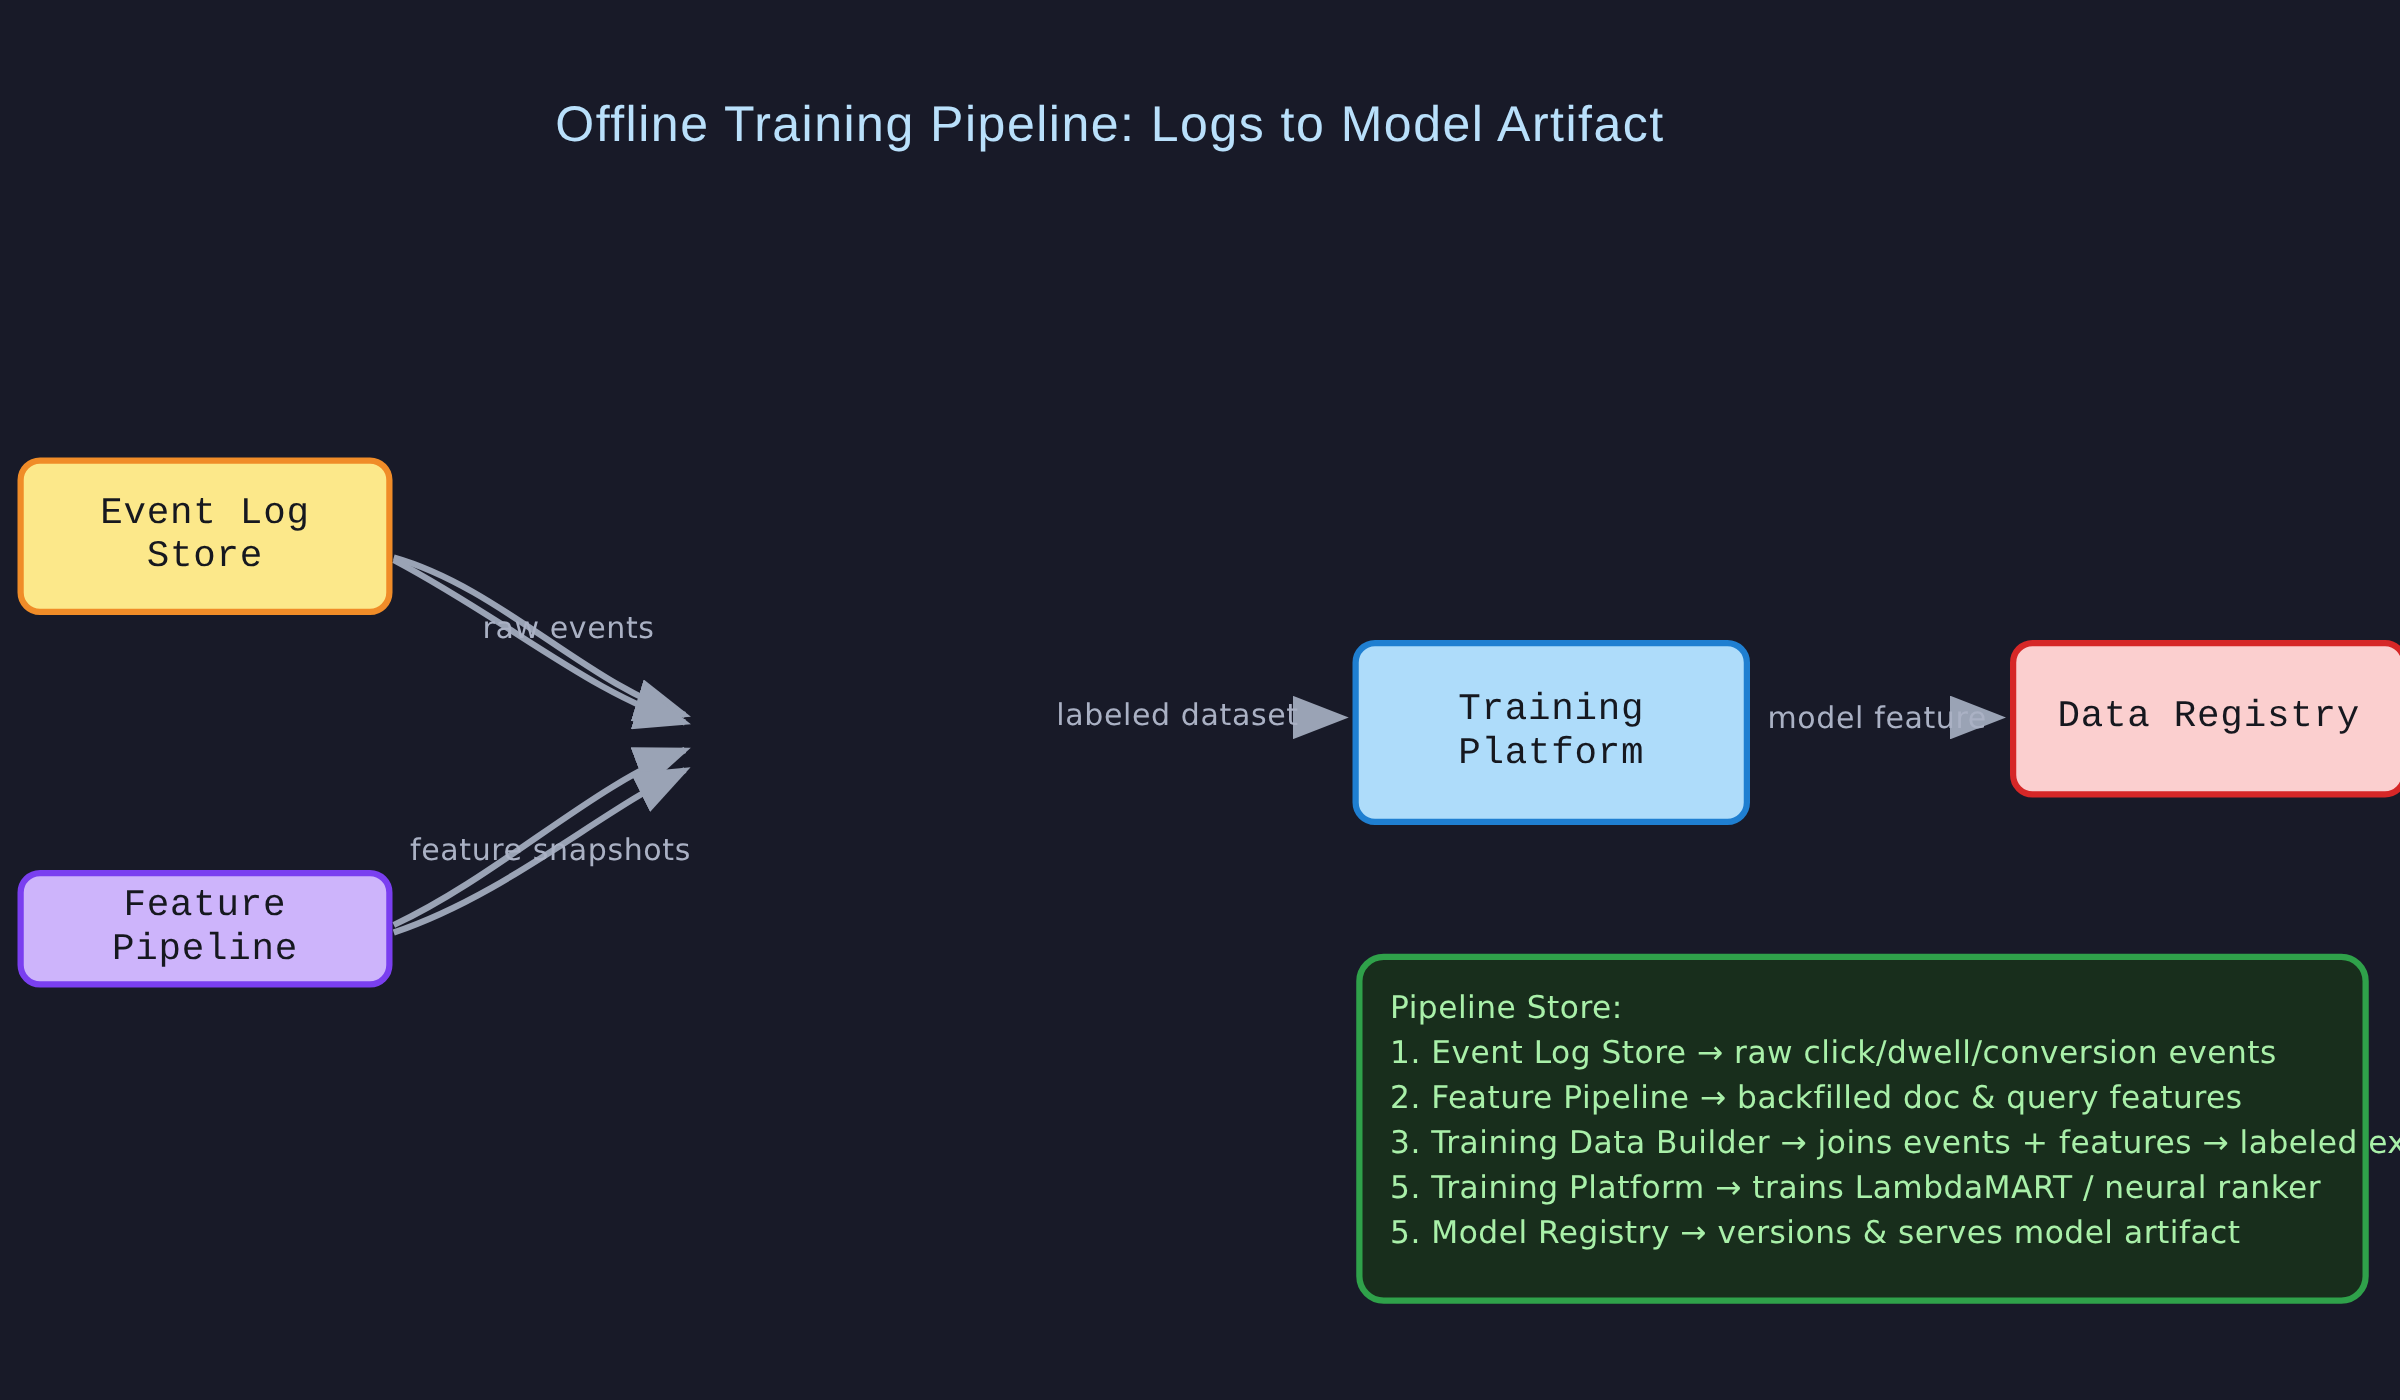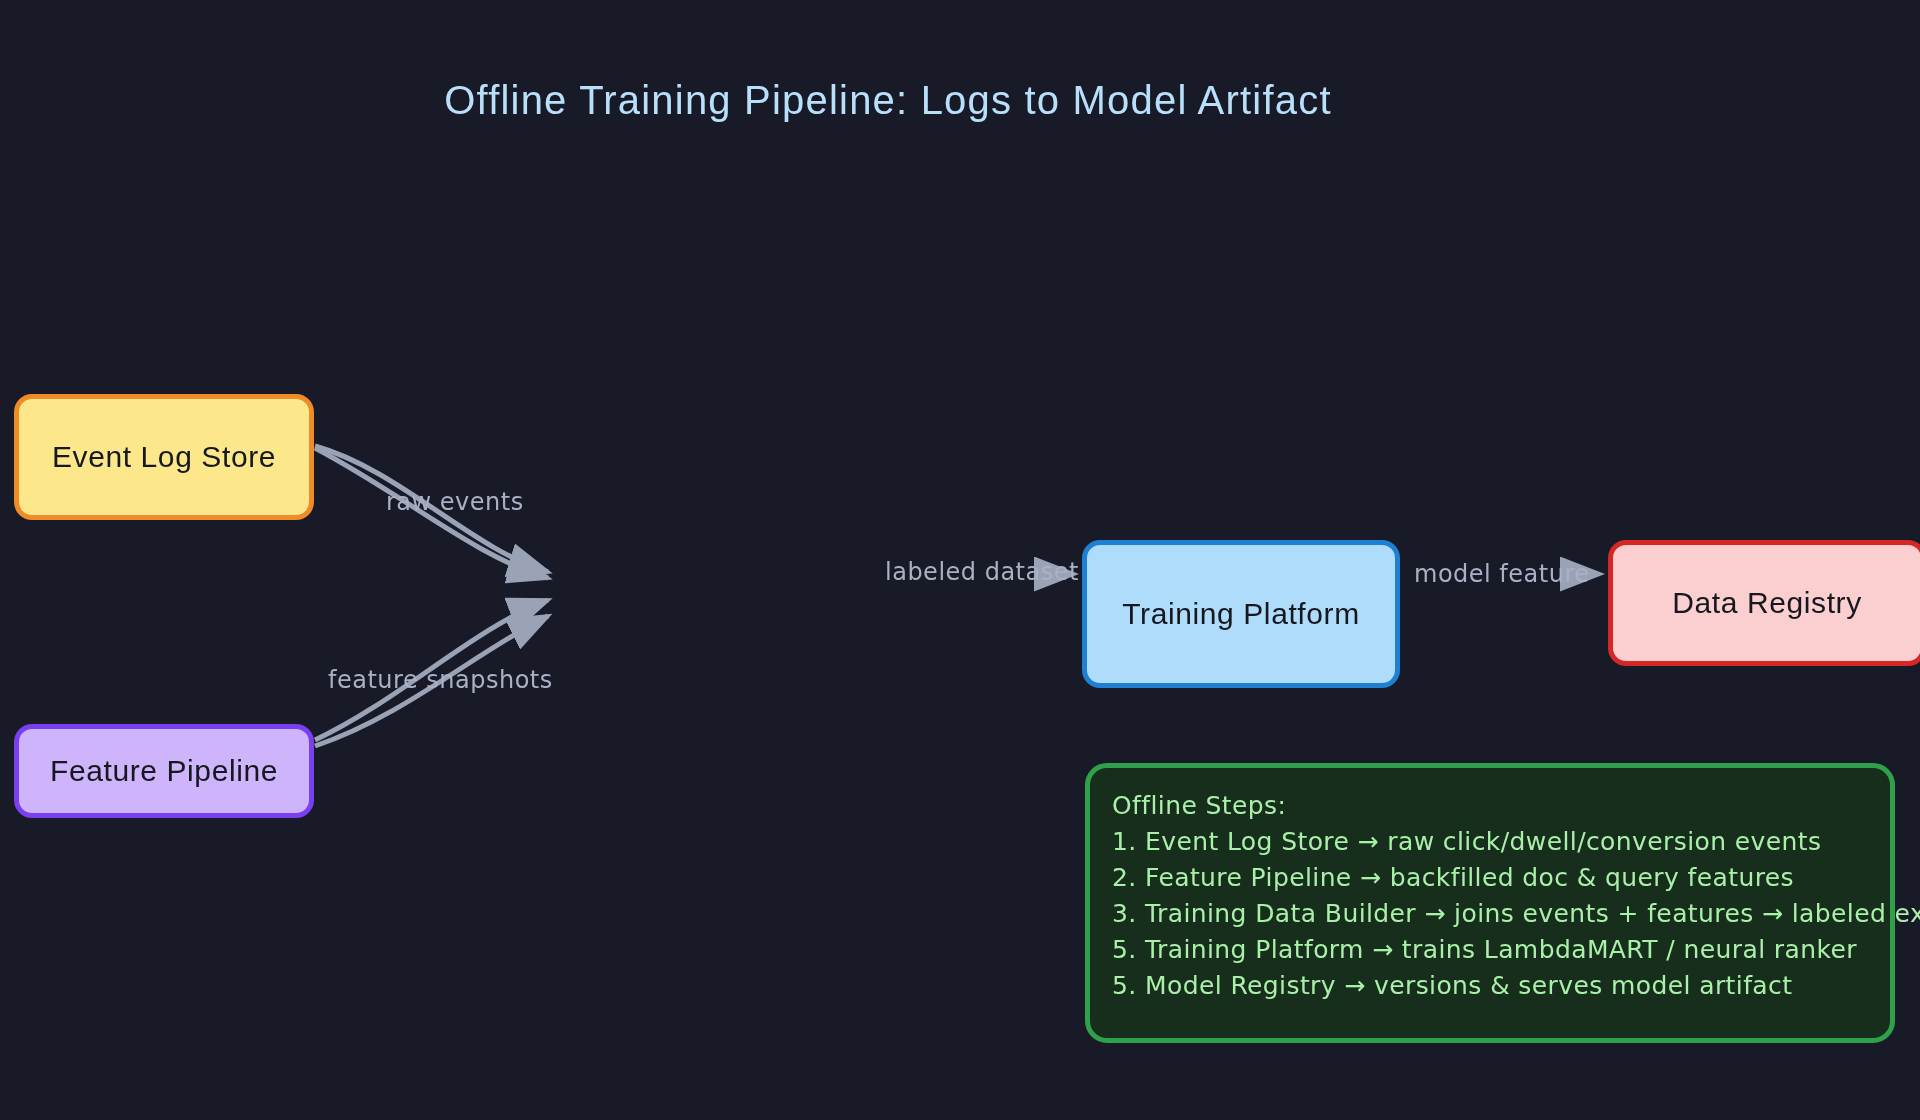--- a/index.html
+++ b/index.html
@@ -39,23 +39,22 @@
     border-width: 5px;
     border-style: solid;
     display: flex;
     align-items: center;
     justify-content: center;
     text-align: center;
     color: #16181f;
     font-size: 30px;
     line-height: 1.18;
     letter-spacing: 0.6px;
-    font-family: Liberation Sans, sans-serif;
+    font-family: Liberation Mono, monospace;
     padding: 6px 14px;
-    margin-top: 28px;
   }
   .node .node-label { display: block; white-space: pre-line; }
 
   #node-event-log-store {
     left: 14px;  top: 366px;  width: 300px; height: 126px;
     background: #fce88a; border-color: #f08c28;
   }
   #node-feature-pipeline {
     left: 14px;  top: 696px;  width: 300px; height: 94px;
     background: #cdb4fb; border-color: #7a3ff0;
@@ -99,21 +98,21 @@
   .edge-label {
     position: absolute;
     color: #aab1c4;
     font-size: 24px;
     letter-spacing: 0.5px;
     white-space: nowrap;
     font-family: "DejaVu Sans", sans-serif;
   }
   #edge-label-raw-events        { left: 386px;  top: 488px; }
   #edge-label-feature-snapshots { left: 328px;  top: 666px; }
-  #edge-label-labeled-dataset   { left: 845px;  top: 558px; margin-left: 40px; }
+  #edge-label-labeled-dataset   { left: 845px;  top: 558px; }
   #edge-label-model-artifact    { left: 1414px; top: 560px; }
 
   
   #edges {
     position: absolute;
     left: 0; top: 0;
     width: 1920px; height: 1120px;
     pointer-events: none;
   }
 </style>
@@ -158,21 +157,21 @@
 
   <div class="node" id="node-training-platform">
     <span class="node-label">Training Platform</span>
   </div>
 
   <div class="node" id="node-model-registry">
     <span class="node-label">Data Registry</span>
   </div>
 
   <div id="notes-box">
-    <div class="note-line">Offline Steps:</div>
+    <div class="note-line">Pipeline Store:</div>
     <div class="note-line">1. Event Log Store → raw click/dwell/conversion events</div>
     <div class="note-line">2. Feature Pipeline → backfilled doc &amp; query features</div>
     <div class="note-line">3. Training Data Builder → joins events + features → labeled examples</div>
     <div class="note-line">5. Training Platform → trains LambdaMART / neural ranker</div>
     <div class="note-line">5. Model Registry → versions &amp; serves model artifact</div>
   </div>
 
 </div>
 
 </body></html>

